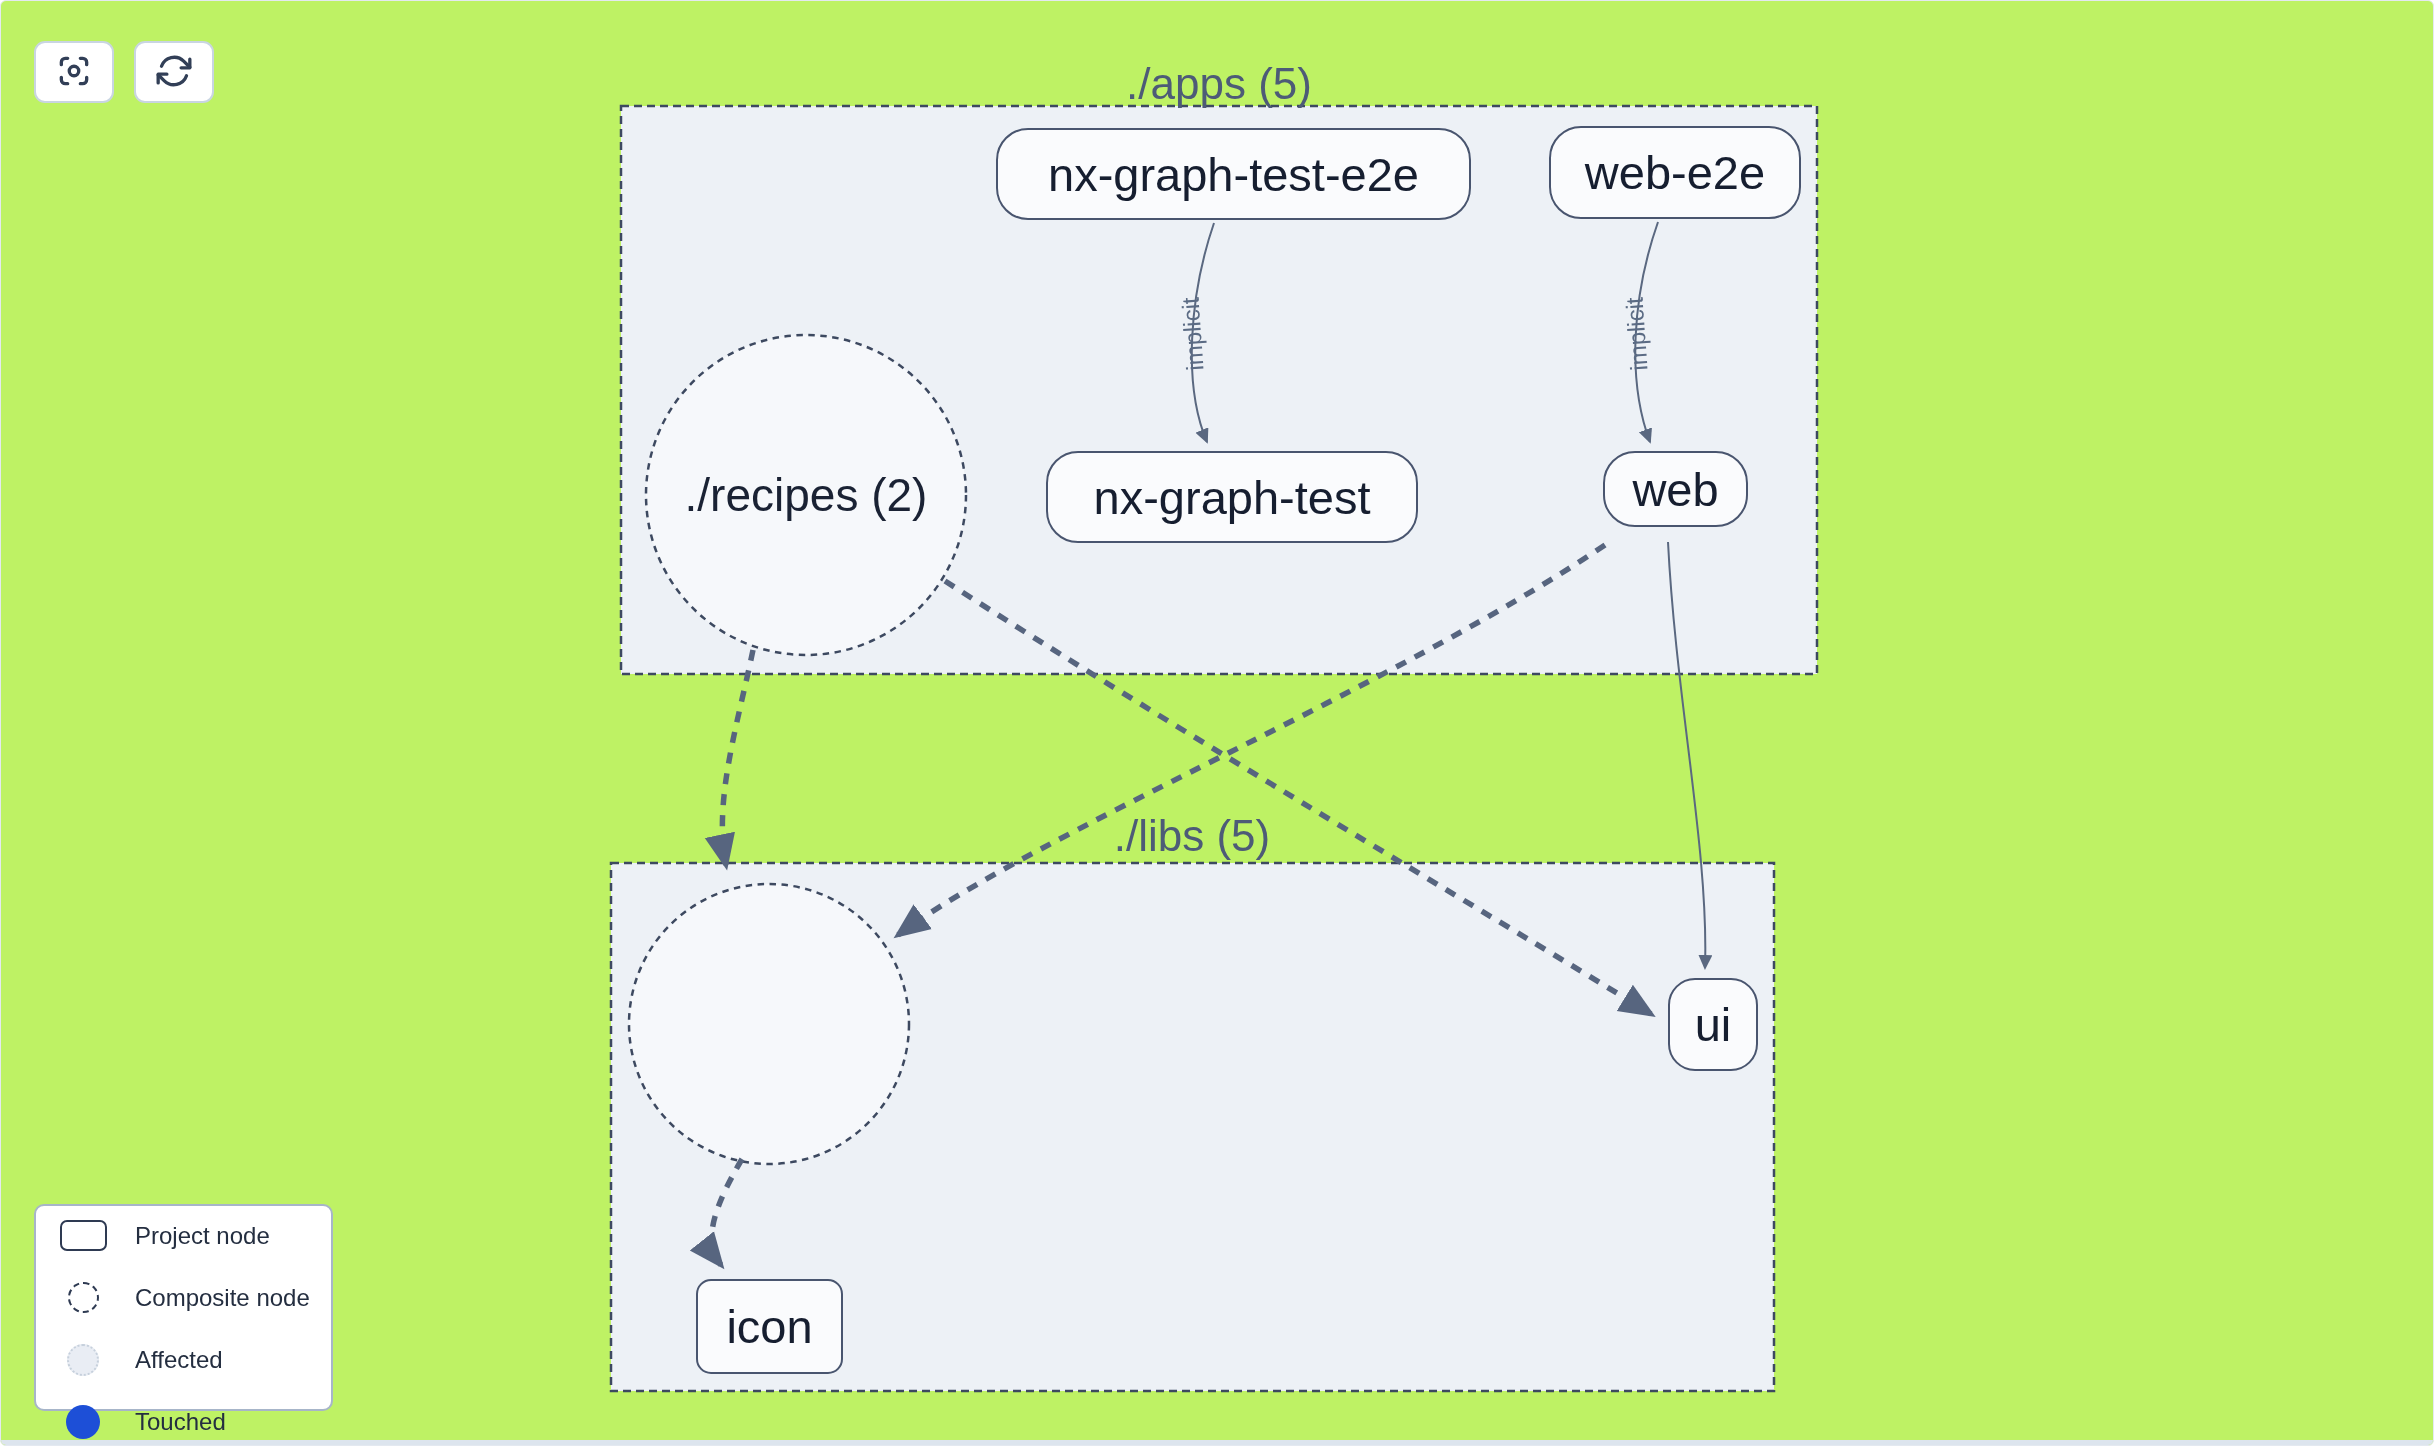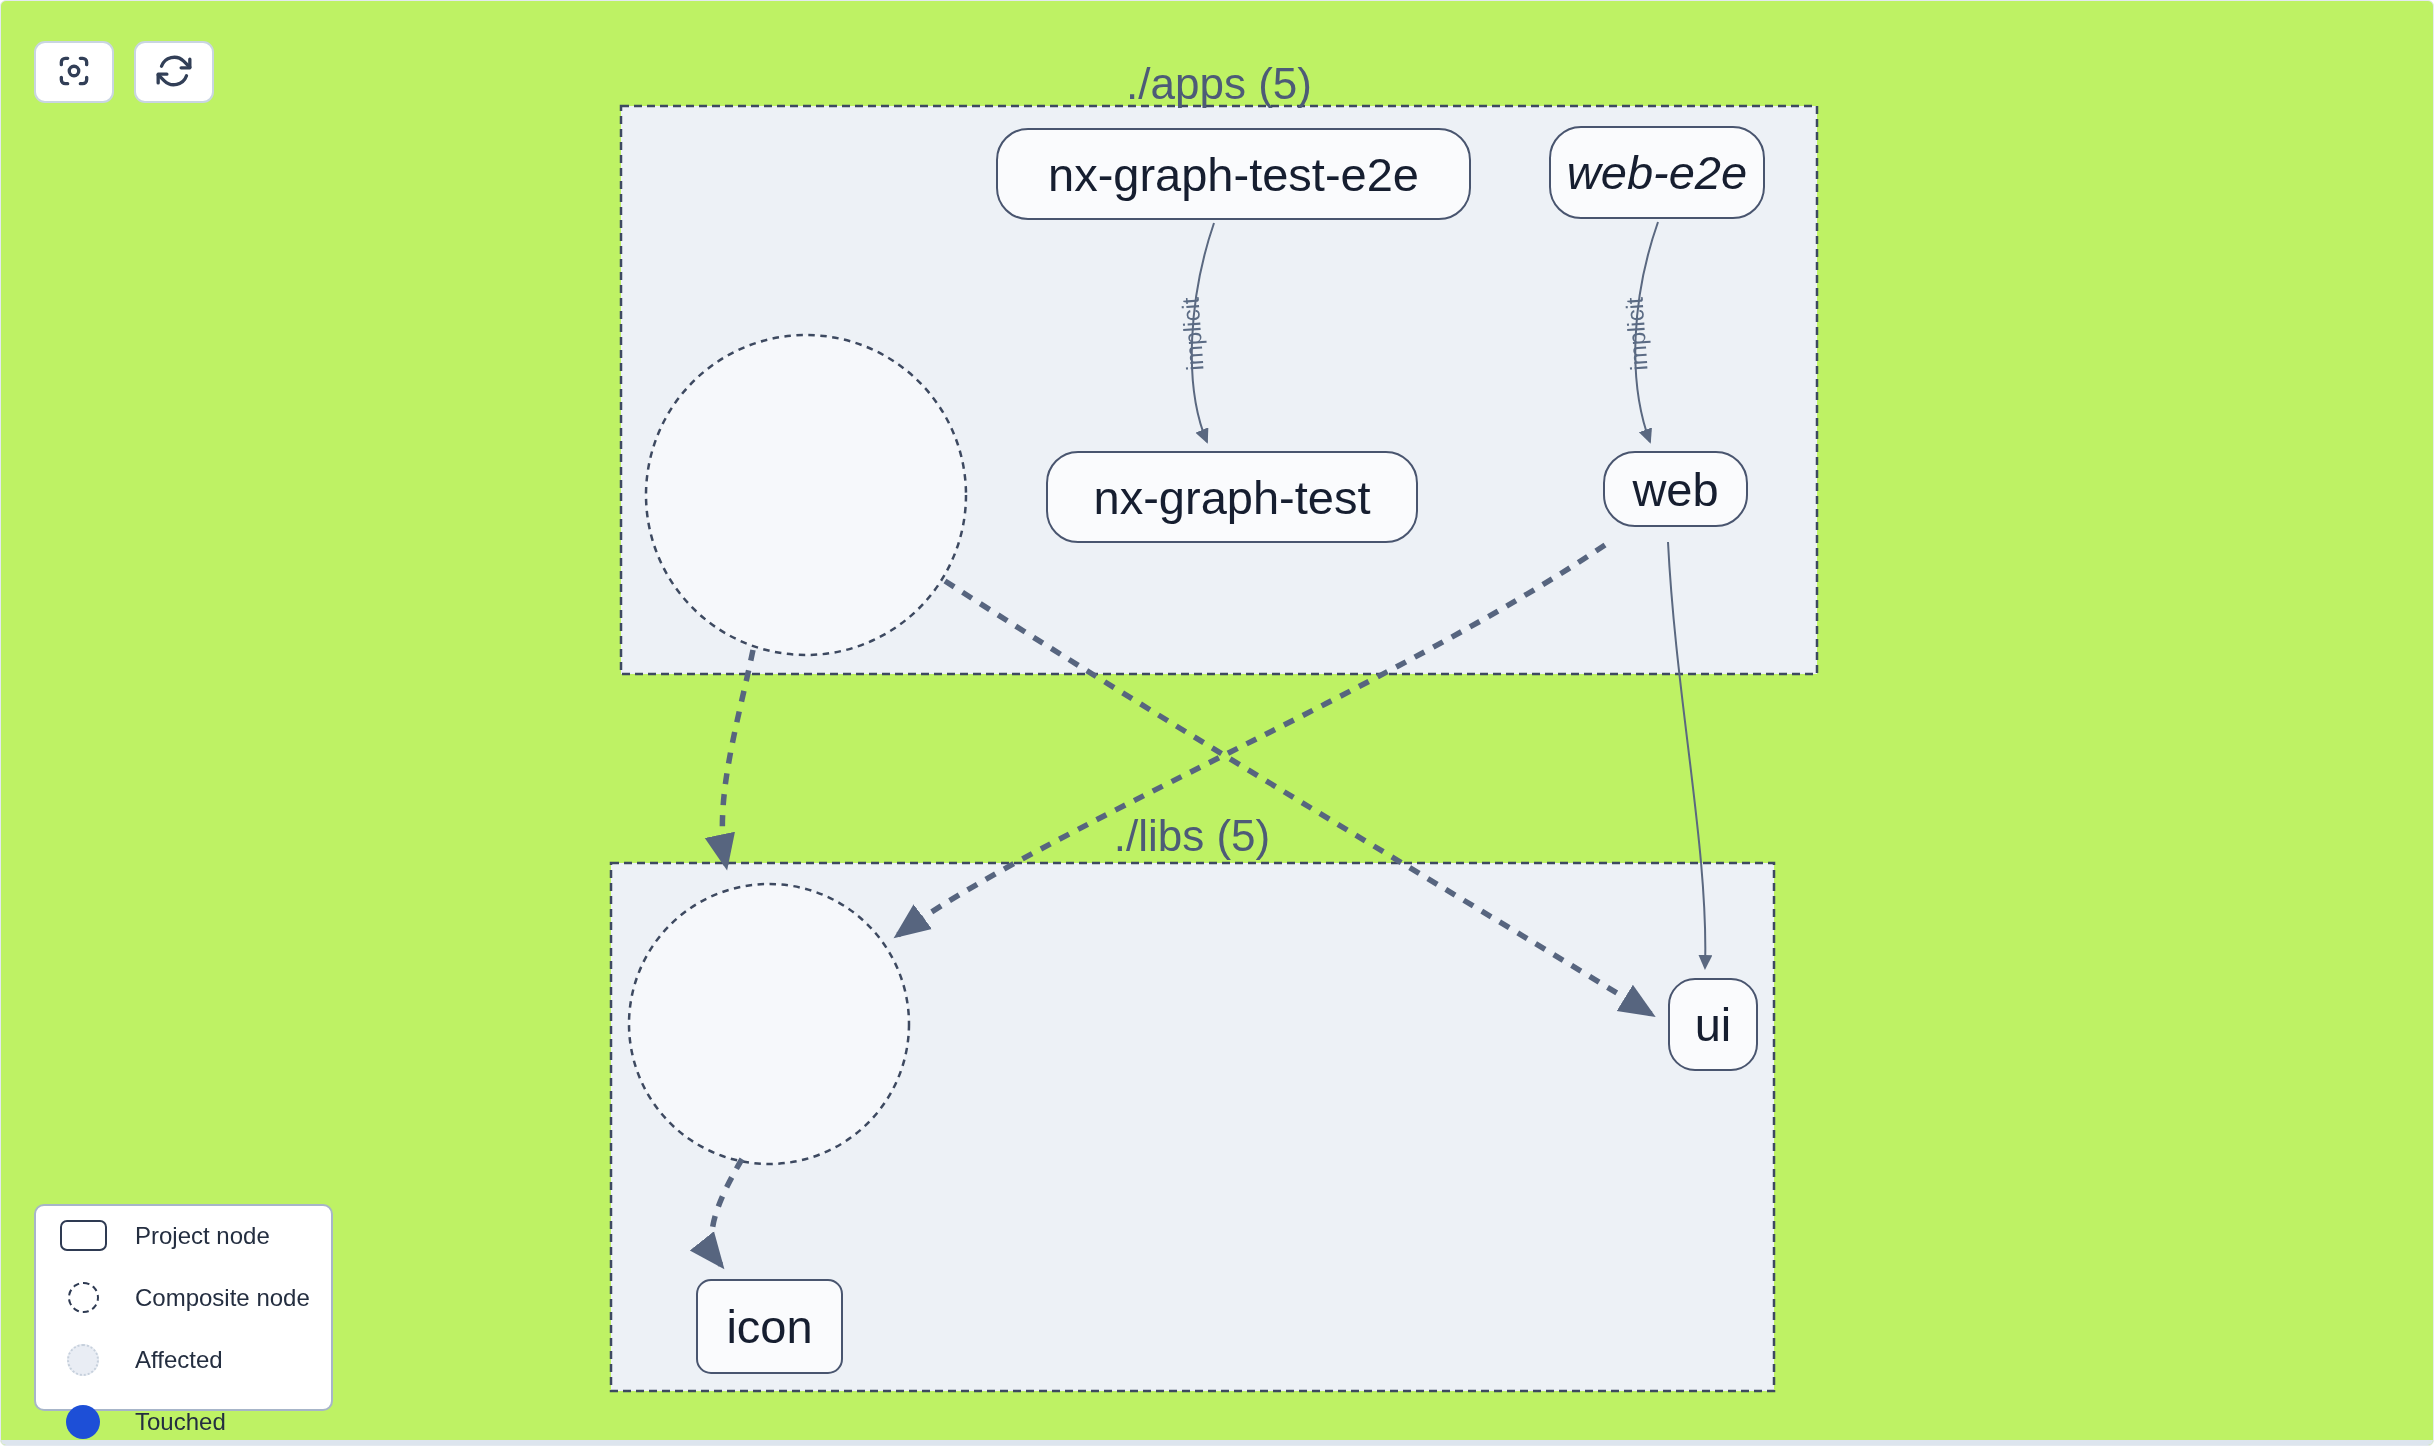--- a/index.html
+++ b/index.html
@@ -65,21 +65,21 @@
     display: flex;
     align-items: center;
     justify-content: center;
     font-size: 47px;
     color: #161e30;
     z-index: 3;
     cursor: pointer;
     white-space: nowrap;
   }
   #node-nx-graph-test-e2e { left: 995px;  top: 127px; width: 475px; height: 92px; }
-  #node-web-e2e           { left: 1548px; top: 125px; width: 216px; height: 93px; font-style: italic; }
+  #node-web-e2e           { left: 1548px; top: 125px; width: 252px; height: 93px; }
   #node-nx-graph-test     { left: 1045px; top: 450px; width: 372px; height: 92px; }
   #node-web               { left: 1602px; top: 450px; width: 145px; height: 76px; }
   #node-ui                { left: 1667px; top: 977px; width: 90px;  height: 93px; border-radius: 27px; }
   #node-icon              { left: 695px;  top: 1278px; width: 147px; height: 95px; border-radius: 15px; }
 
   
   .composite-label {
     position: absolute;
     width: 400px;
     text-align: center;
@@ -194,20 +194,21 @@
   <div class="group-label" id="apps-label">./apps (5)</div>
   <div class="group-label" id="libs-label">./libs (5)</div>
 
   <div class="node" id="node-nx-graph-test-e2e">nx-graph-test-e2e</div>
   <div class="node" id="node-web-e2e">web-e2e</div>
   <div class="node" id="node-nx-graph-test">nx-graph-test</div>
   <div class="node" id="node-web">web</div>
   <div class="node" id="node-ui">ui</div>
   <div class="node" id="node-icon">icon</div>
 
+  <div class="composite-label" id="recipes-label">./recipes (2)</div>
 
   <div class="edge-label" id="implicit-1">implicit</div>
   <div class="edge-label" id="implicit-2">implicit</div>
 
   <div class="legend">
     <div class="legend-row">
       <span class="legend-swatch-col">
           <span class="sw-project"></span>
         </span>
       <span class="lbl">Project node</span>

